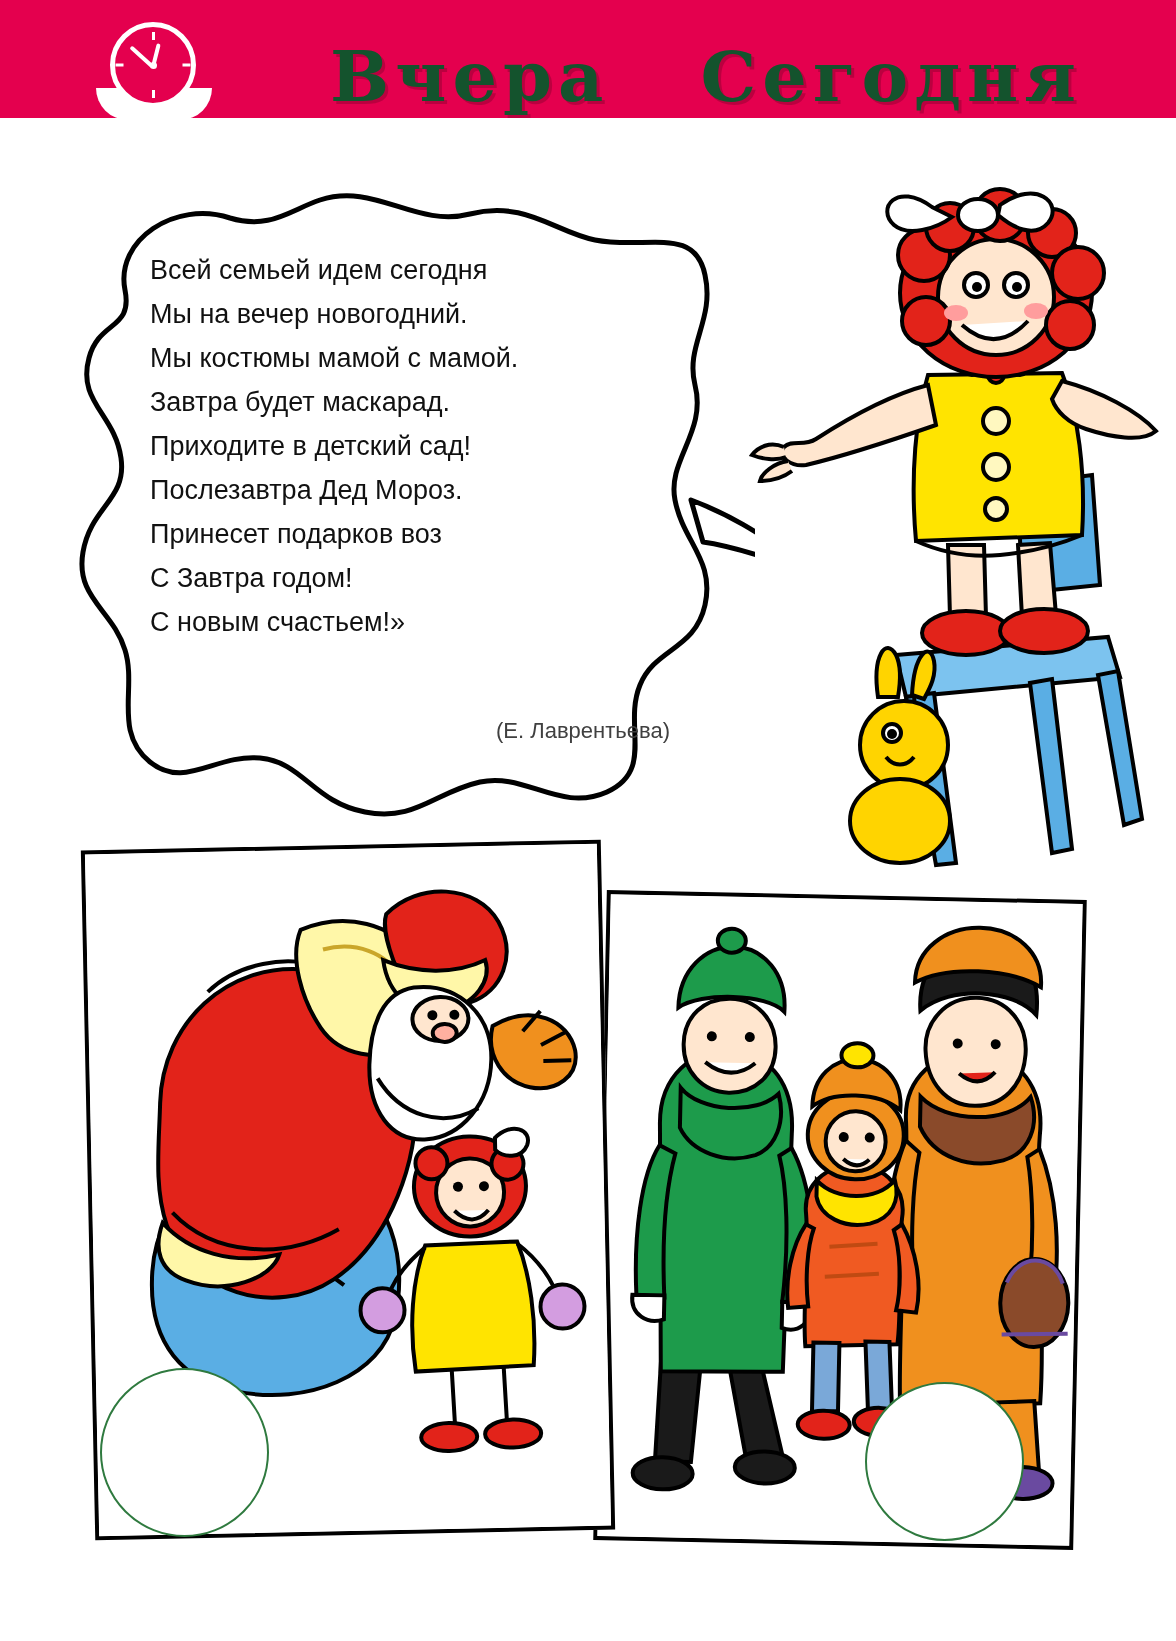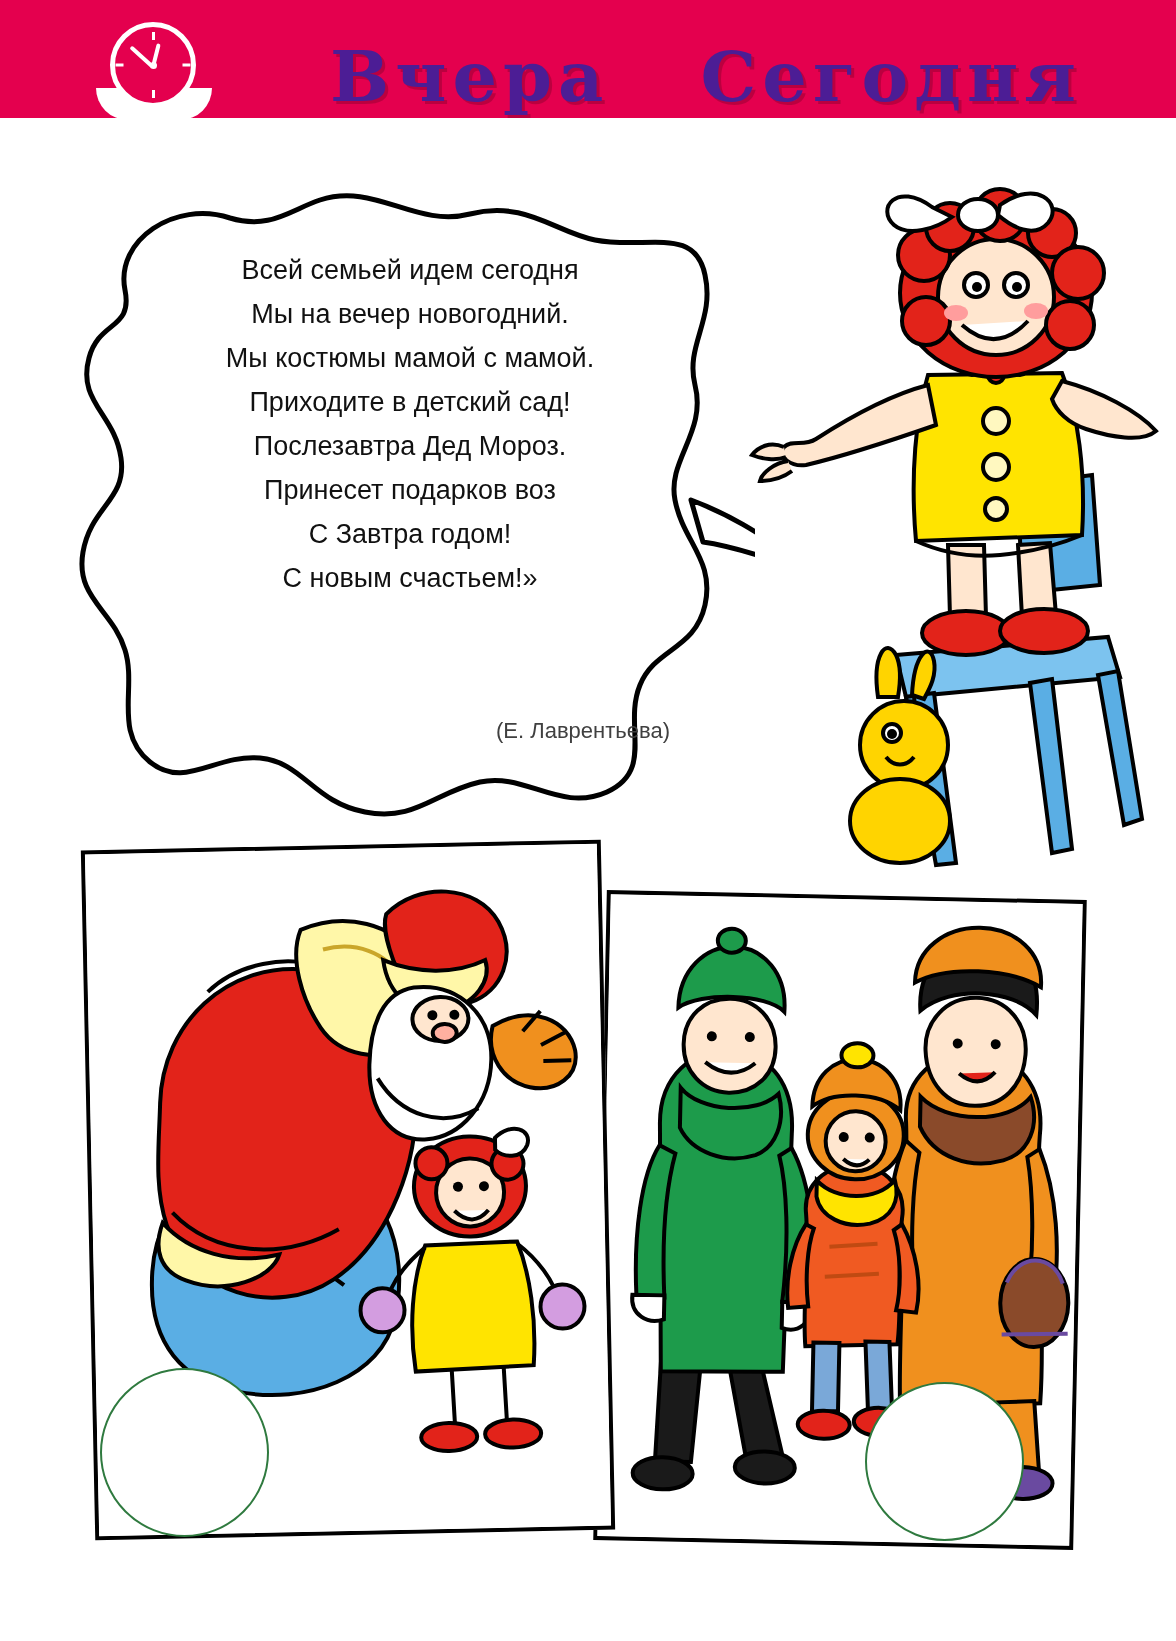--- a/index.html
+++ b/index.html
@@ -96,21 +96,21 @@
 
   .header-title {
     position: absolute;
     left: 236px;
     top: 0;
     width: 940px;
     height: 152px;
     display: flex;
     align-items: center;
     justify-content: center;
-    color: #4c1d95;
+    color: #14532d;
     font-family: "DejaVu Serif", serif;
     font-weight: bold;
     font-size: 70px;
     letter-spacing: 6px;
     text-shadow: 3px 3px 0 rgba(0,0,0,0.18);
     white-space: pre;
   }
 
   
   .poem-wrap {
@@ -123,21 +123,21 @@
   .poem-wrap svg {
     position: absolute;
     left: 0;
     top: 0;
   }
   .poem-text {
     position: absolute;
     left: 95px;
     top: 78px;
     width: 520px;
-    text-align: center;
+    text-align: left;
     font-size: 27px;
     line-height: 44px;
     color: #111111;
     font-family: "Liberation Sans", sans-serif;
   }
   .poem-author {
     position: absolute;
     left: 95px;
     top: 548px;
     width: 520px;
@@ -238,20 +238,21 @@
              C 36,336 72,330 66,288
              C 60,244 22,232 34,188
              C 44,150 78,160 70,120 Z" fill="#ffffff" stroke="#000000" stroke-width="5" stroke-linejoin="round"></path>
     <path d="M636,330 C 690,350 726,380 760,400 C 716,392 690,378 648,372 Z" fill="#ffffff" stroke="#000000" stroke-width="5" stroke-linejoin="round"></path>
   </svg>
 
   <div class="poem-text">
     <div>Всей семьей идем сегодня</div>
     <div>Мы на вечер новогодний.</div>
     <div>Мы костюмы мамой с мамой.</div>
+    <div>Завтра будет маскарад.</div>
     <div>Приходите в детский сад!</div>
     <div>Послезавтра Дед Мороз.</div>
     <div>Принесет подарков воз</div>
     <div>С Завтра годом!</div>
     <div>С новым счастьем!»</div>
   </div>
   <div class="poem-author">(Е. Лаврентьева)</div>
 </div>
 
 <div class="girl-scene">

